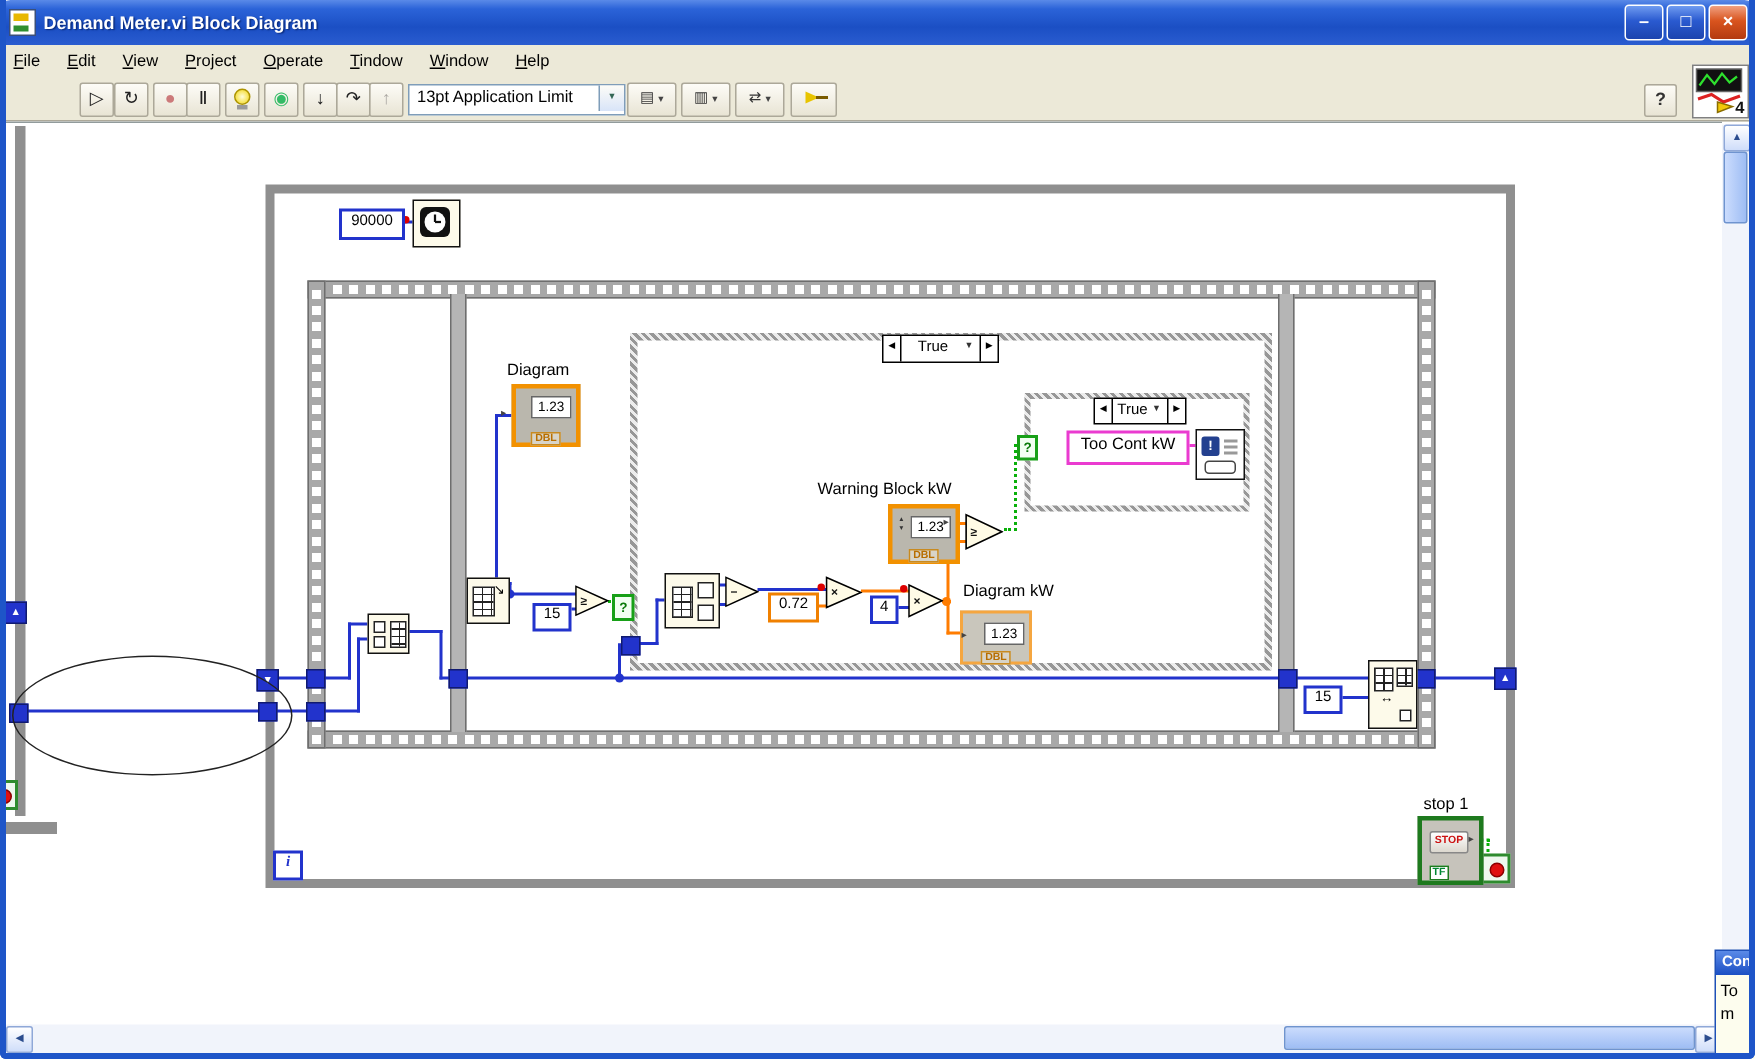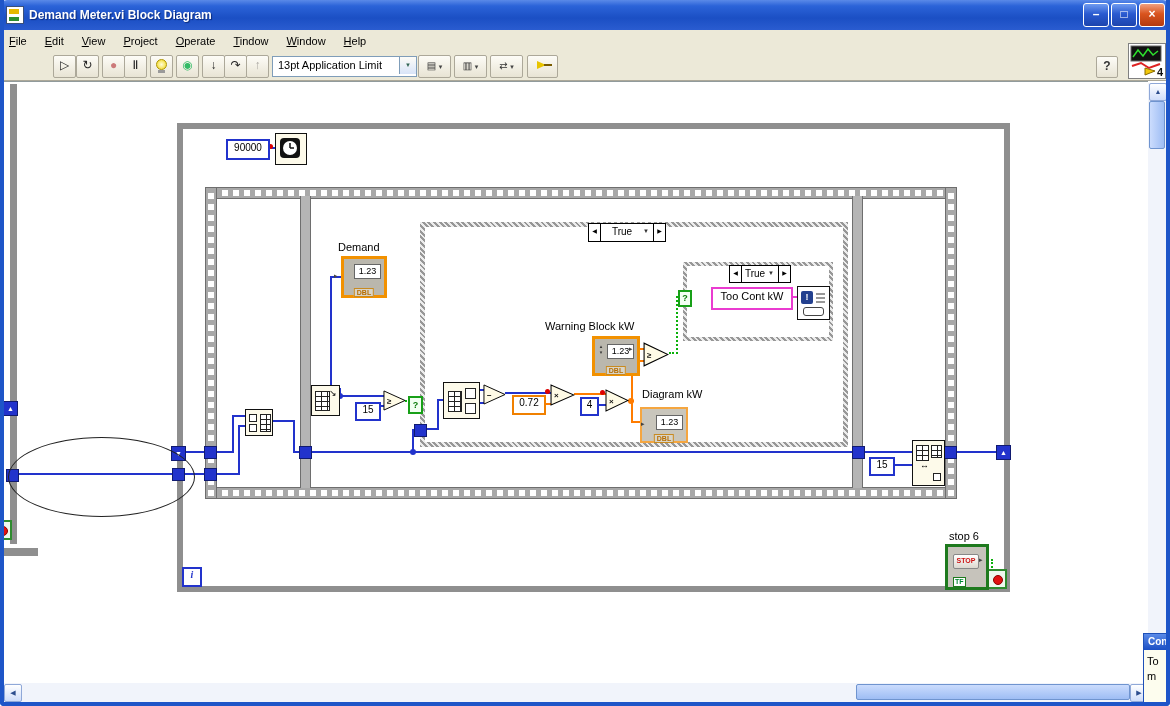--- a/index.html
+++ b/index.html
@@ -378,21 +378,21 @@
       <span class="g">≥</span>
     </div>
 
     <div class="lbl" style="left:642px;top:388px;">Diagram kW</div>
     <div class="dblctl thin" style="left:640px;top:407px;width:44px;height:32px;background:#c9c6bc;">
       <div class="val" style="top:6px;">1.23</div>
       <div class="dt">DBL</div>
     </div>
     <span class="ta" style="left:641px;top:420px;">▸</span>
 
-    <div class="lbl" style="left:338px;top:241px;">Demand</div>
+    <div class="lbl" style="left:338px;top:241px;">Diagram</div>
     <div class="dblctl" style="left:341px;top:256px;width:40px;height:36px;">
       <div class="val">1.23</div>
       <div class="dt">DBL</div>
     </div>
     <span class="ta" style="left:334px;top:272px;">▸</span>
 
     <div class="abs" style="left:711px;top:287px;width:78px;height:19px;background:#fff;border:2px solid #ea3bd0;
          font-size:11px;line-height:15px;text-align:center;z-index:7;">Too Cont kW</div>
     <div class="dlg" style="left:797px;top:286px;width:31px;height:32px;">
       <div class="person">!</div>
@@ -403,21 +403,21 @@
     </div>
 
     <div class="num" style="left:869px;top:457px;width:22px;height:15px;line-height:11px;">15</div>
     <div class="nb" style="left:912px;top:440px;width:31px;height:44px;">
       <div class="mg" style="left:3px;top:4px;width:11px;height:14px;"></div>
       <div class="mg" style="left:18px;top:4px;width:9px;height:11px;"></div>
       <span class="abs" style="left:7px;top:19px;font-size:9px;">↔</span>
       <div class="abs" style="left:20px;top:32px;width:6px;height:6px;border:1px solid #222;background:#fff;"></div>
     </div>
 
-    <div class="lbl" style="left:949px;top:530px;">stop 6</div>
+    <div class="lbl" style="left:949px;top:530px;">stop 1</div>
     <div class="stopc" style="left:945px;top:544px;width:38px;height:40px;">
       <div class="stopbtn">STOP</div>
       <div class="tf">TF</div>
     </div>
     <span class="ta" style="left:979px;top:556px;">▸</span>
 
     <div class="ellipse" style="left:8px;top:437px;width:185px;height:78px;"></div>
   </div>
 
   <div class="sb" style="left:1148px;top:83px;width:18px;height:600px;">

